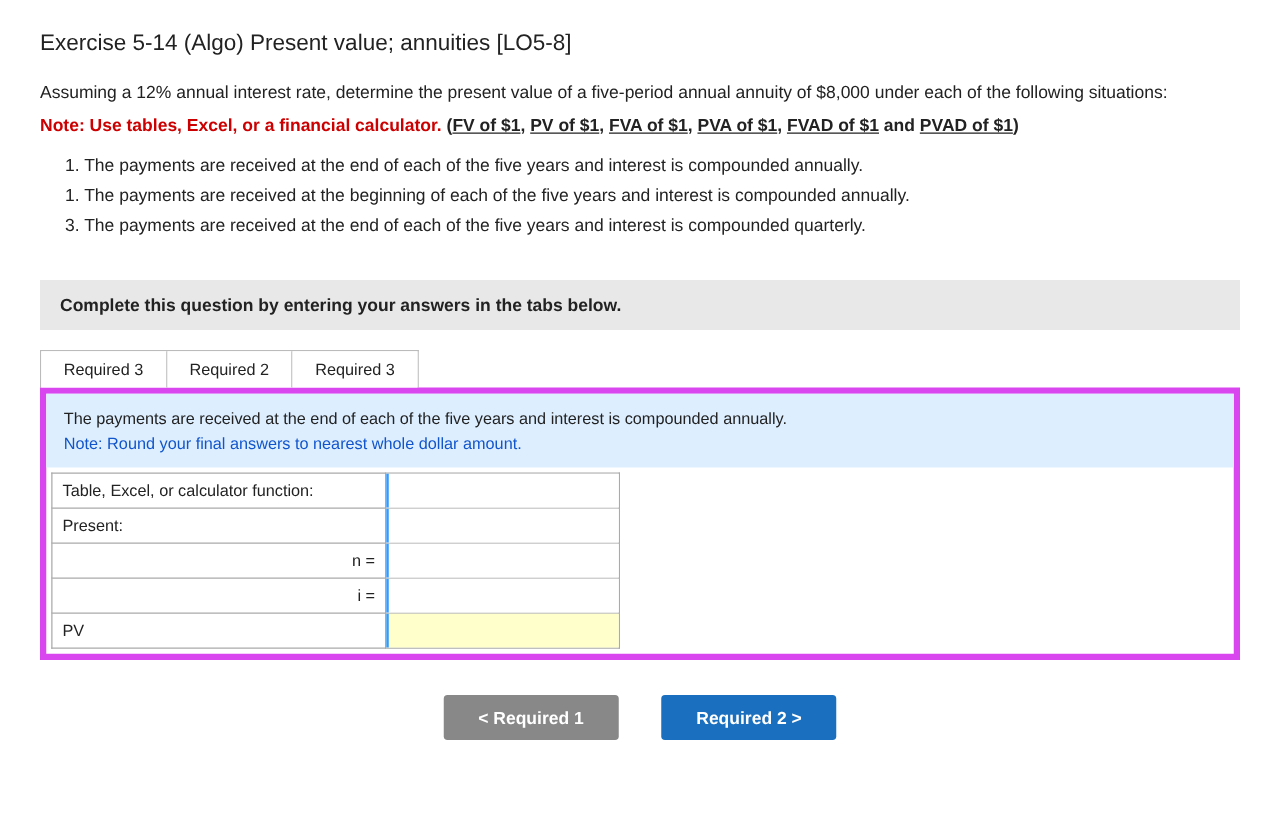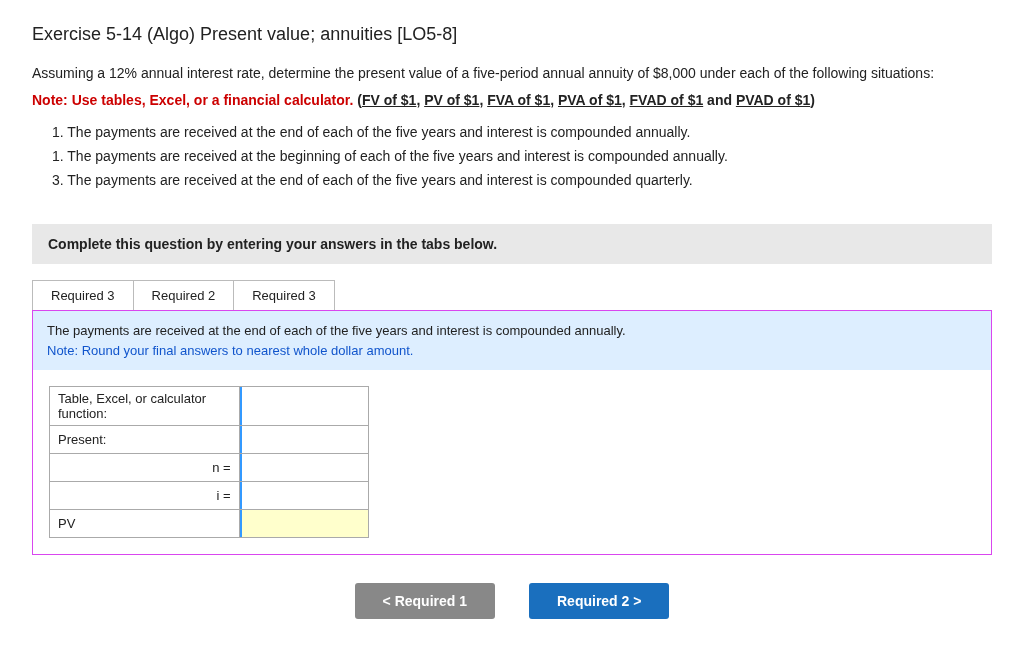--- a/index.html
+++ b/index.html
@@ -56,36 +56,36 @@
       background: #fff;
       cursor: pointer;
       font-size: 13px;
     }
     .tab:last-child { border-right: none; }
     .tab.active {
       background: #fff;
       font-weight: normal;
     }
     .tab-content-area {
-      border: 1px solid #d946ef;
+      border: 5px solid #d946ef;
       padding: 0;
     }
     .tab-description {
       background: #ddeeff;
       padding: 10px 14px;
       font-size: 13px;
       line-height: 1.5;
     }
     .tab-description .round-note {
       color: #1155cc;
     }
     .calc-table {
-      width: 320px;
+      width: 455px;
       border-collapse: collapse;
-      margin: 16px;
+      margin: 4px;
     }
     .calc-table td {
       border: 1px solid #aaa;
       padding: 4px 8px;
       font-size: 13px;
       height: 28px;
     }
     .calc-table td.label-cell {
       background: #fff;
       width: 200px;

